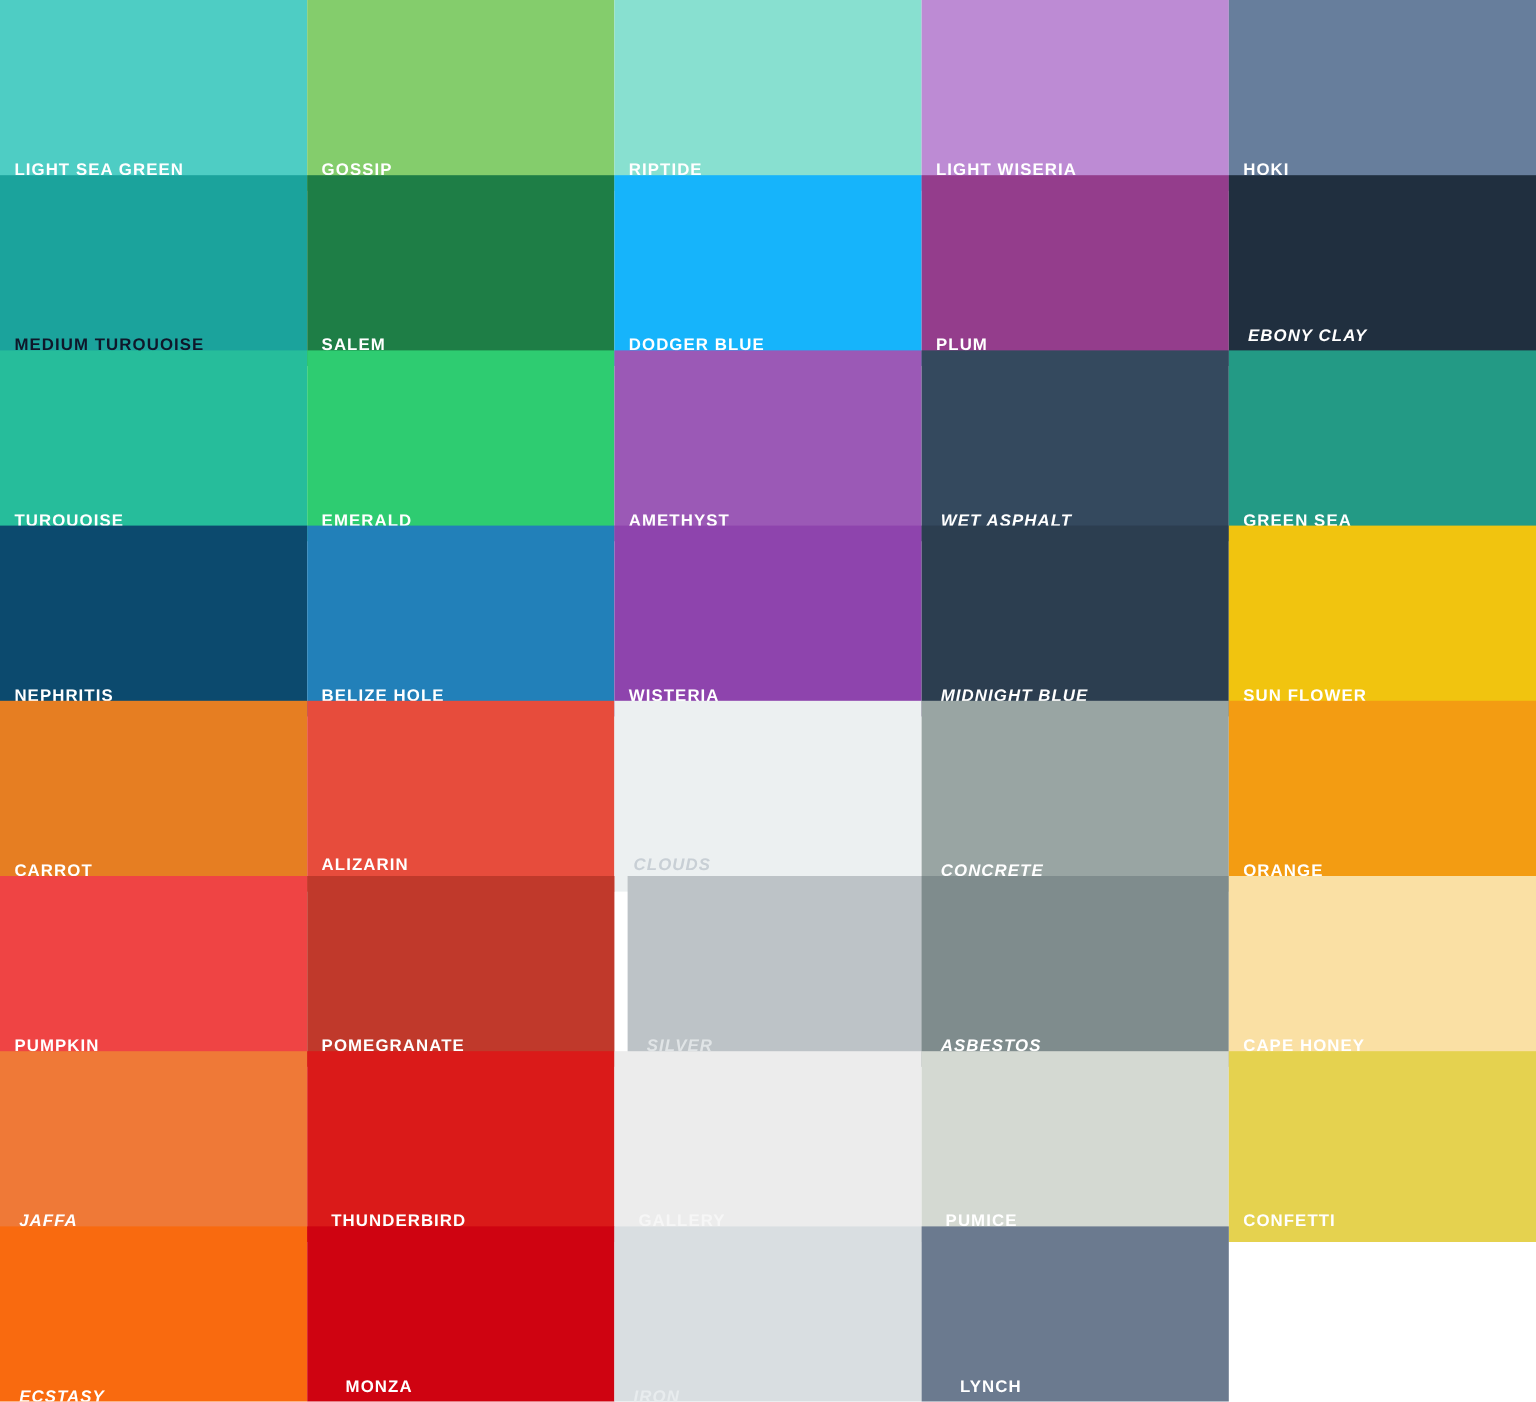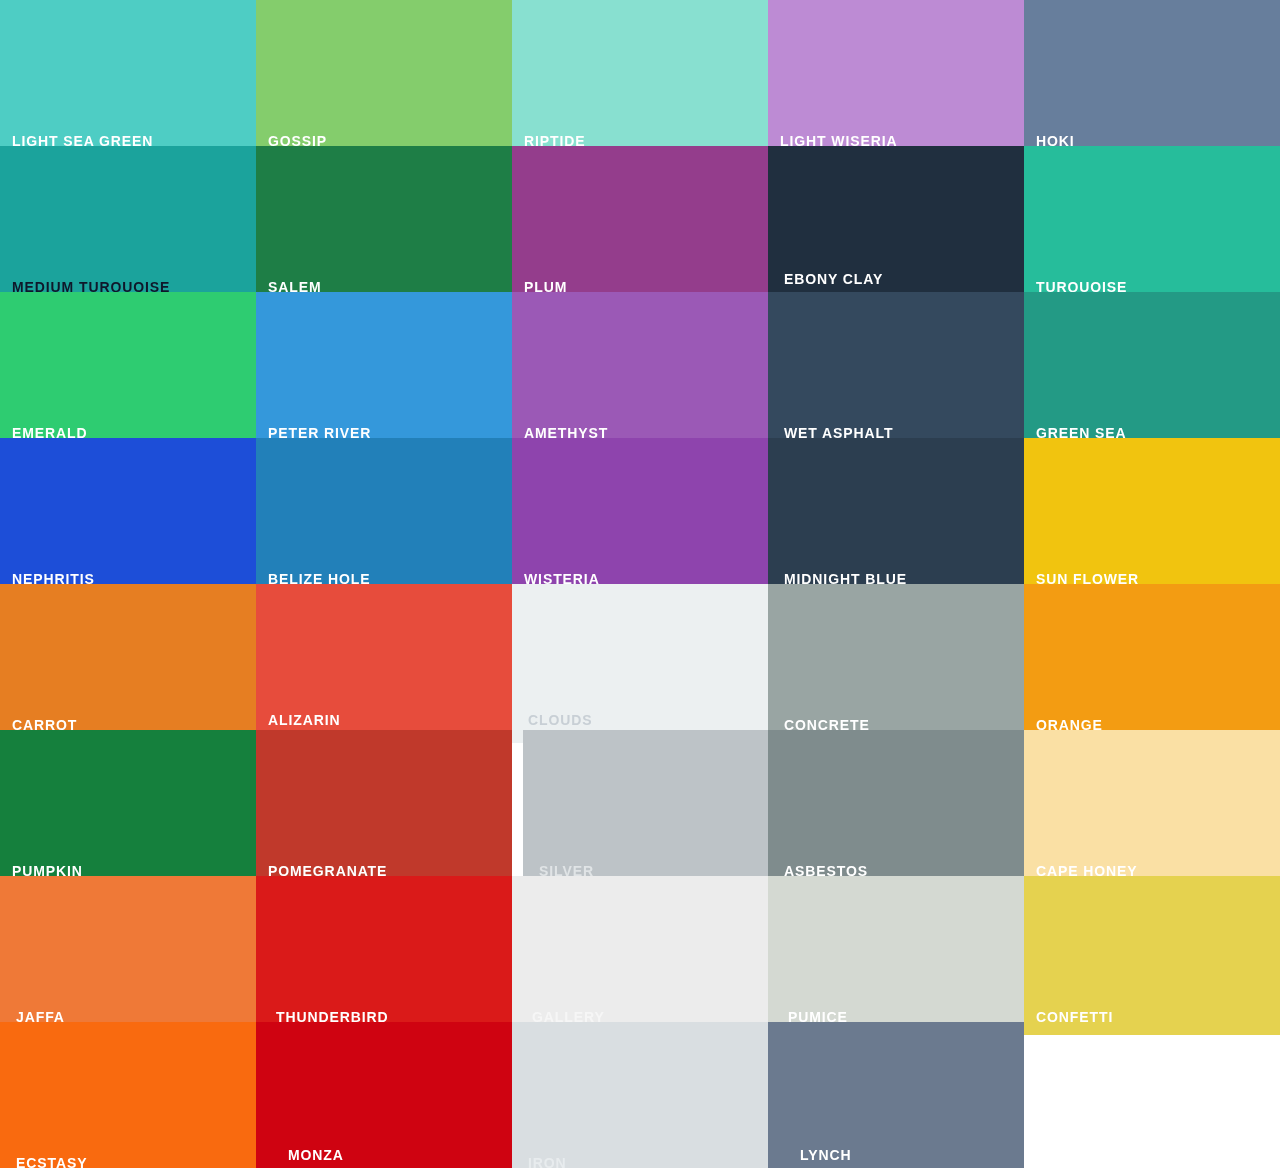--- a/index.html
+++ b/index.html
@@ -38,21 +38,21 @@
     letter-spacing: 0.9px;
     line-height: 1;
     color: #ffffff;
     white-space: nowrap;
     text-transform: uppercase;
     -webkit-font-smoothing: antialiased;
   }
   
   .nudge-up   .swatch-label { bottom: 19px; }
   .nudge-up2  .swatch-label { bottom: 16px; }
-  .indent     .swatch-label { left: 16px; }
+  .indent     .swatch-label { left: 16px; font-style: italic; }
   .indent2    .swatch-label { left: 20px; }
   .indent3    .swatch-label { left: 32px; }
 </style>
 </head>
 <body>
 
 <div class="palette-grid">
 
   <div class="swatch" style="background-color: rgb(78, 205, 196);">
     <span class="swatch-label" style="color: rgb(255, 255, 255);">LIGHT SEA GREEN</span>
@@ -69,47 +69,47 @@
   <div class="swatch" style="background-color: rgb(103, 126, 156);">
     <span class="swatch-label" style="color: rgb(255, 255, 255);">HOKI</span>
   </div>
 
   <div class="swatch" style="background-color: rgb(27, 163, 156);">
     <span class="swatch-label" style="color: #0f172a;">MEDIUM TURQUOISE</span>
   </div>
   <div class="swatch" style="background-color: rgb(30, 126, 70); padding-left: 16px;">
     <span class="swatch-label" style="color: rgb(255, 255, 255);">SALEM</span>
   </div>
+  <div class="swatch" style="background-color: rgb(22, 180, 251);">
+    <span class="swatch-label" style="color: rgb(255, 255, 255);">DODGER BLUE</span>
+  </div>
   <div class="swatch" style="background-color: rgb(148, 61, 140);">
     <span class="swatch-label" style="color: rgb(255, 255, 255);">PLUM</span>
   </div>
   <div class="swatch nudge-up indent" style="background-color: rgb(32, 47, 63);">
     <span class="swatch-label" style="color: rgb(255, 255, 255);">EBONY CLAY</span>
   </div>
 
   <div class="swatch" style="background-color: rgb(38, 189, 155);">
     <span class="swatch-label" style="color: rgb(255, 255, 255);">TURQUOISE</span>
   </div>
   <div class="swatch" style="background-color: rgb(46, 204, 113);">
     <span class="swatch-label" style="color: rgb(255, 255, 255);">EMERALD</span>
   </div>
-  <div class="swatch" style="background-color: rgb(52, 152, 219);">
-    <span class="swatch-label" style="color: rgb(255, 255, 255);">PETER RIVER</span>
-  </div>
   <div class="swatch" style="background-color: rgb(155, 89, 182);">
     <span class="swatch-label" style="color: rgb(255, 255, 255);">AMETHYST</span>
   </div>
   <div class="swatch indent" style="background-color: rgb(52, 73, 94);">
     <span class="swatch-label" style="color: rgb(255, 255, 255);">WET ASPHALT</span>
   </div>
 
   <div class="swatch" style="background-color: rgb(35, 154, 133);">
     <span class="swatch-label" style="color: rgb(255, 255, 255);">GREEN SEA</span>
   </div>
-  <div class="swatch" style="background-color: #1d4ed8;">
+  <div class="swatch" style="background-color: #0c4a6e;">
     <span class="swatch-label" style="color: rgb(255, 255, 255);">NEPHRITIS</span>
   </div>
   <div class="swatch" style="background-color: rgb(34, 128, 185);">
     <span class="swatch-label" style="color: rgb(255, 255, 255);">BELIZE HOLE</span>
   </div>
   <div class="swatch" style="background-color: rgb(142, 68, 173);">
     <span class="swatch-label" style="color: rgb(255, 255, 255);">WISTERIA</span>
   </div>
   <div class="swatch indent" style="background-color: rgb(44, 62, 80);">
     <span class="swatch-label" style="color: rgb(255, 255, 255);">MIDNIGHT BLUE</span>
@@ -127,21 +127,21 @@
   <div class="swatch nudge-up2 indent" style="background-color: rgb(236, 240, 241);">
     <span class="swatch-label" style="color: rgb(200, 207, 213);">CLOUDS</span>
   </div>
   <div class="swatch indent" style="background-color: rgb(153, 165, 163);">
     <span class="swatch-label" style="color: rgb(255, 255, 255);">CONCRETE</span>
   </div>
 
   <div class="swatch" style="background-color: rgb(243, 156, 18); padding-left: 20px;">
     <span class="swatch-label" style="color: rgb(255, 255, 255);">ORANGE</span>
   </div>
-  <div class="swatch" style="background-color: #15803d; padding-left: 32px;">
+  <div class="swatch" style="background-color: #ef4444; padding-left: 32px;">
     <span class="swatch-label" style="color: rgb(255, 255, 255);">PUMPKIN</span>
   </div>
   <div class="swatch" style="background-color: rgb(192, 57, 43);">
     <span class="swatch-label" style="color: rgb(255, 255, 255);">POMEGRANATE</span>
   </div>
   <div class="swatch indent" style="background-color: rgb(189, 195, 199); margin-left: 11px;">
     <span class="swatch-label" style="color: rgb(224, 228, 230);">SILVER</span>
   </div>
   <div class="swatch indent" style="background-color: rgb(127, 140, 141);">
     <span class="swatch-label" style="color: rgb(255, 255, 255);">ASBESTOS</span>

